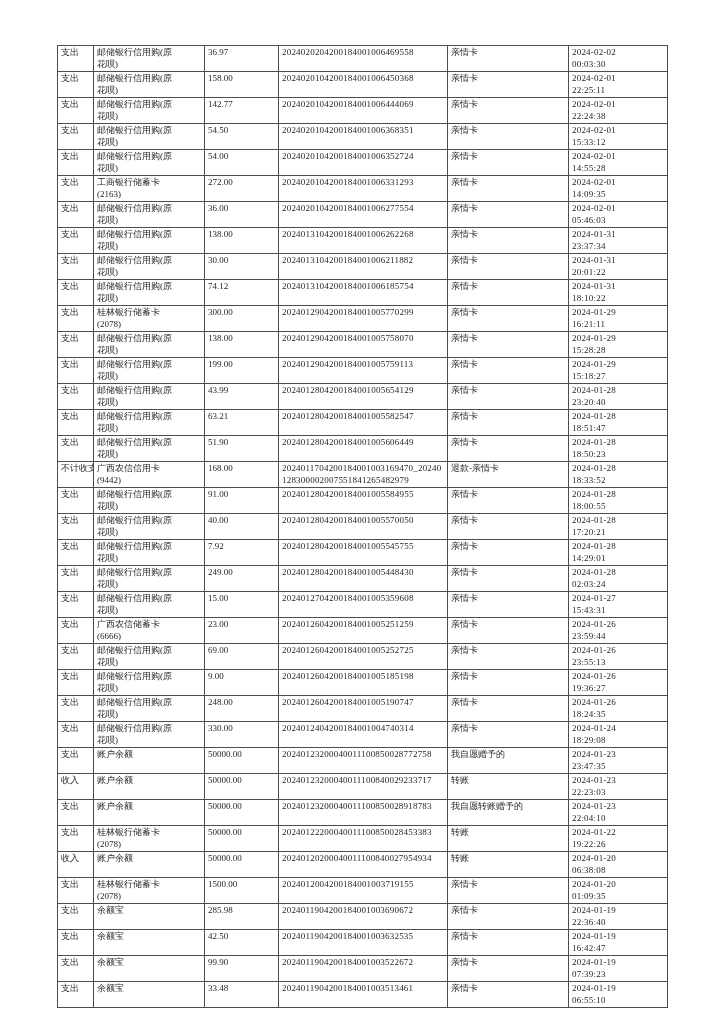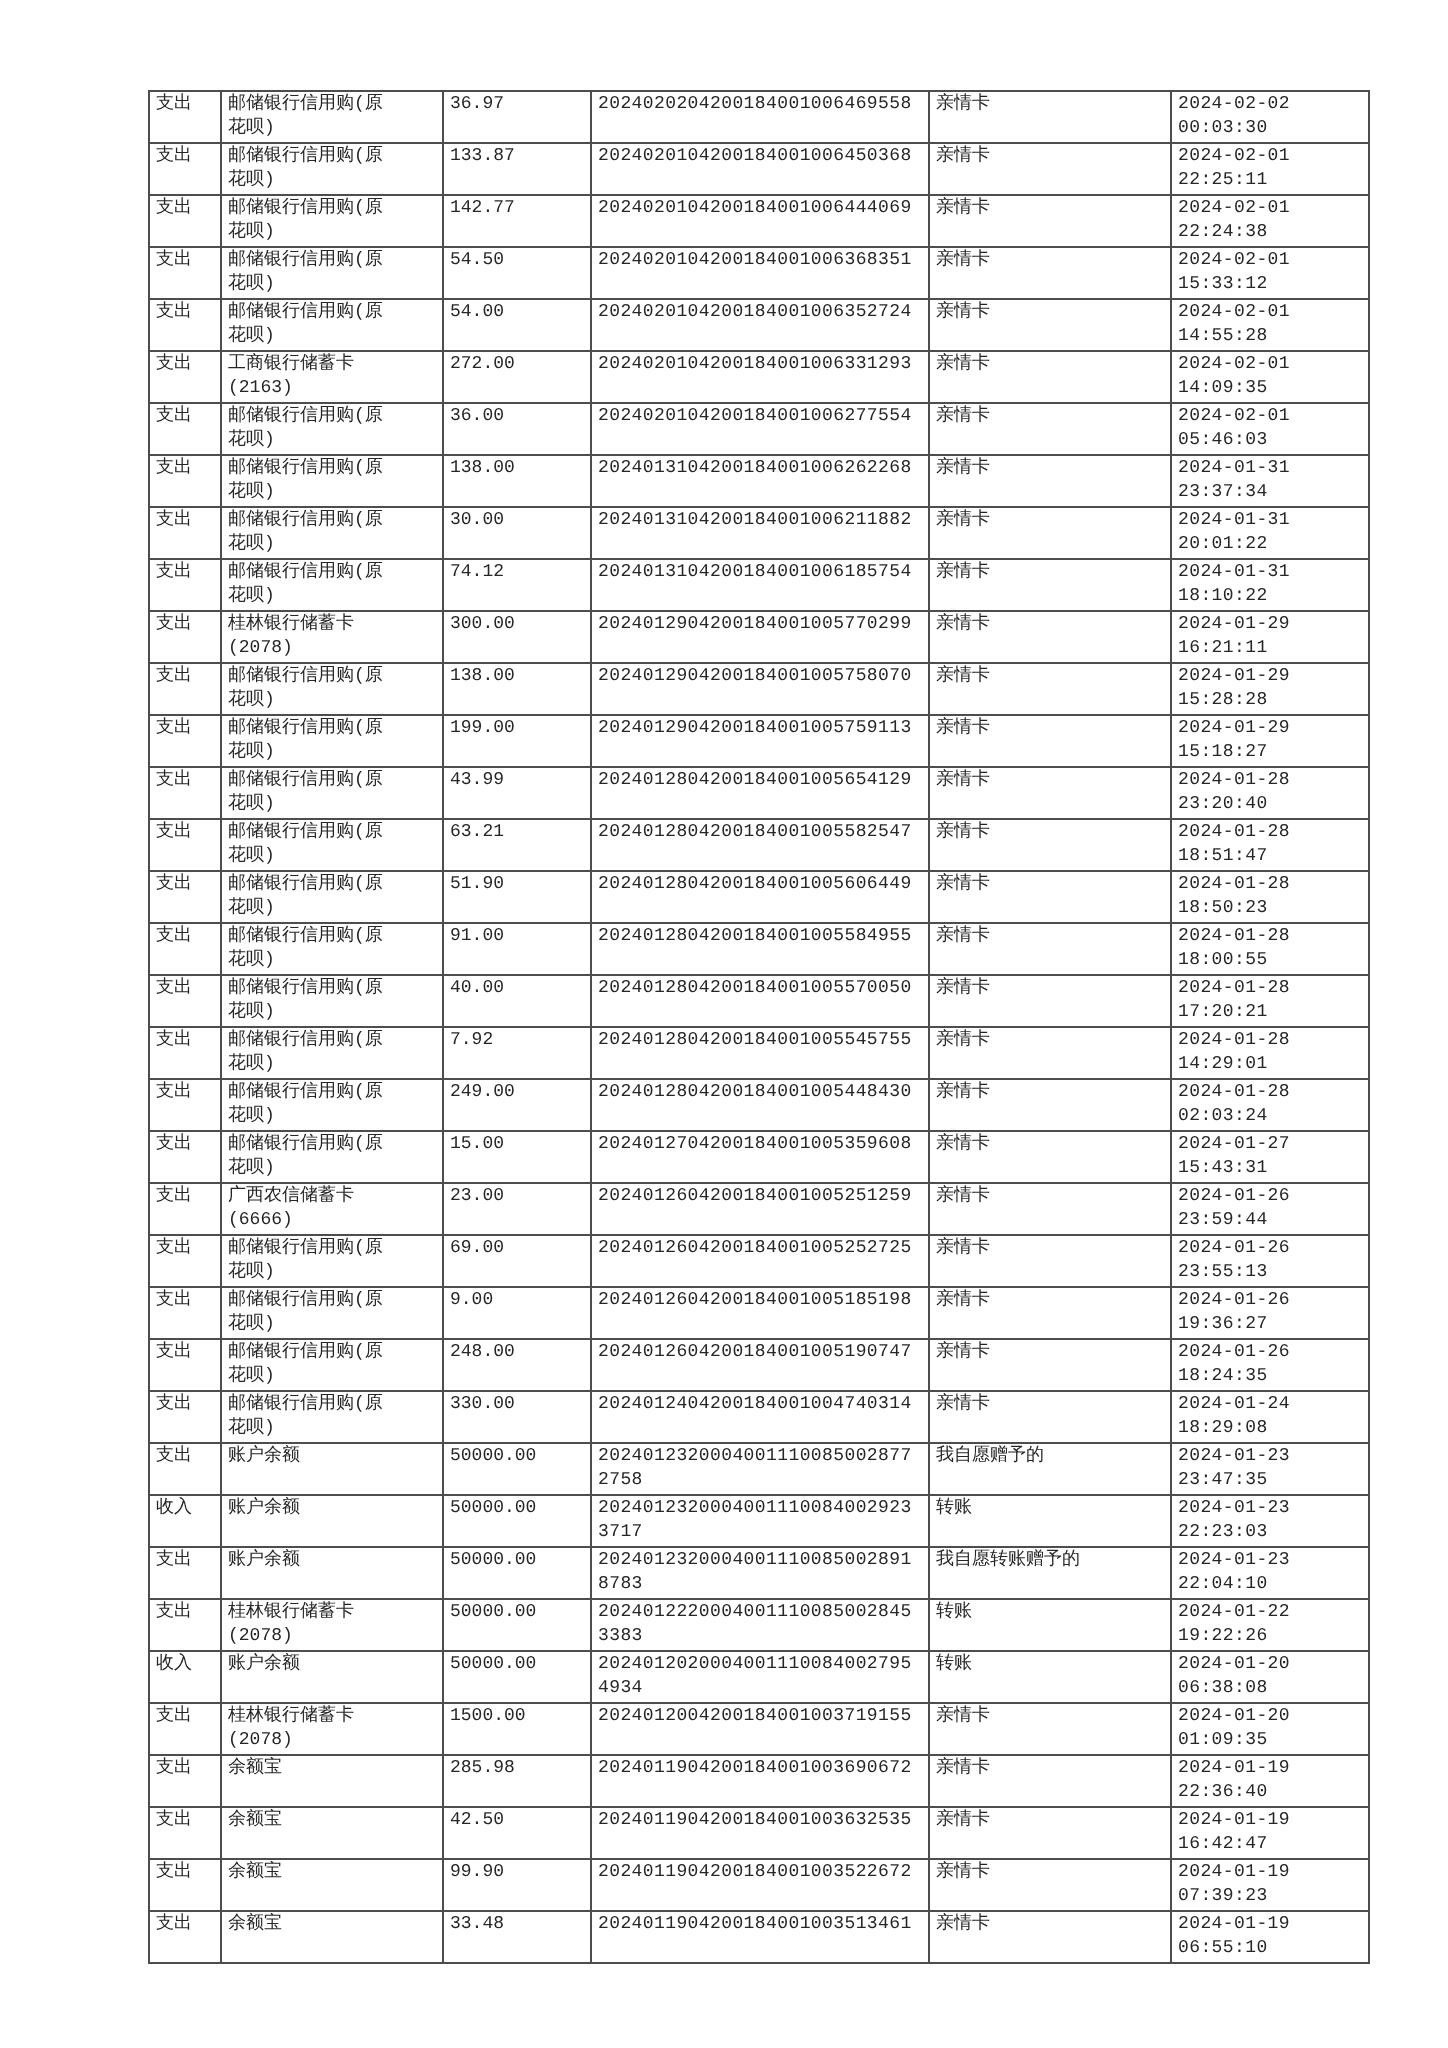--- a/index.html
+++ b/index.html
@@ -11,26 +11,25 @@
     position: relative;
     width: 724px;
     height: 1024px;
     background: #ffffff;
     font-family: "Liberation Serif", "DejaVu Serif", serif;
     color: #262626;
     overflow: hidden;
   }
   table.tx {
     position: absolute;
-    left: 74px;
+    left: 57px;
     top: 45px;
     width: 610px;
     border-collapse: collapse;
     table-layout: fixed;
-    font-family: Liberation Mono, monospace;
   }
   table.tx td {
     border: 1px solid #4d4d4d;
     vertical-align: top;
     padding: 1px 3px;
     font-size: 9px;
     line-height: 11.5px;
     height: 23px;
     overflow: hidden;
   }
@@ -62,21 +61,21 @@
     <td class="c-amount">36.97</td>
     <td class="c-txid">2024020204200184001006469558</td>
     <td class="c-note">亲情卡</td>
     <td class="c-datetime">2024-02-02
 00:03:30</td>
   </tr>
         <tr>
     <td class="c-type">支出</td>
     <td class="c-account">邮储银行信用购(原
 花呗)</td>
-    <td class="c-amount">133.87</td>
+    <td class="c-amount">158.00</td>
     <td class="c-txid">2024020104200184001006450368</td>
     <td class="c-note">亲情卡</td>
     <td class="c-datetime">2024-02-01
 22:25:11</td>
   </tr>
         <tr>
     <td class="c-type">支出</td>
     <td class="c-account">邮储银行信用购(原
 花呗)</td>
     <td class="c-amount">142.77</td>
@@ -207,20 +206,30 @@
   </tr>
         <tr>
     <td class="c-type">支出</td>
     <td class="c-account">邮储银行信用购(原
 花呗)</td>
     <td class="c-amount">51.90</td>
     <td class="c-txid">2024012804200184001005606449</td>
     <td class="c-note">亲情卡</td>
     <td class="c-datetime">2024-01-28
 18:50:23</td>
+  </tr>
+        <tr>
+    <td class="c-type">不计收支</td>
+    <td class="c-account">广西农信信用卡
+(9442)</td>
+    <td class="c-amount">168.00</td>
+    <td class="c-txid">2024011704200184001003169470_20240128300002007551841265482979</td>
+    <td class="c-note">退款-亲情卡</td>
+    <td class="c-datetime">2024-01-28
+18:33:52</td>
   </tr>
         <tr>
     <td class="c-type">支出</td>
     <td class="c-account">邮储银行信用购(原
 花呗)</td>
     <td class="c-amount">91.00</td>
     <td class="c-txid">2024012804200184001005584955</td>
     <td class="c-note">亲情卡</td>
     <td class="c-datetime">2024-01-28
 18:00:55</td>

